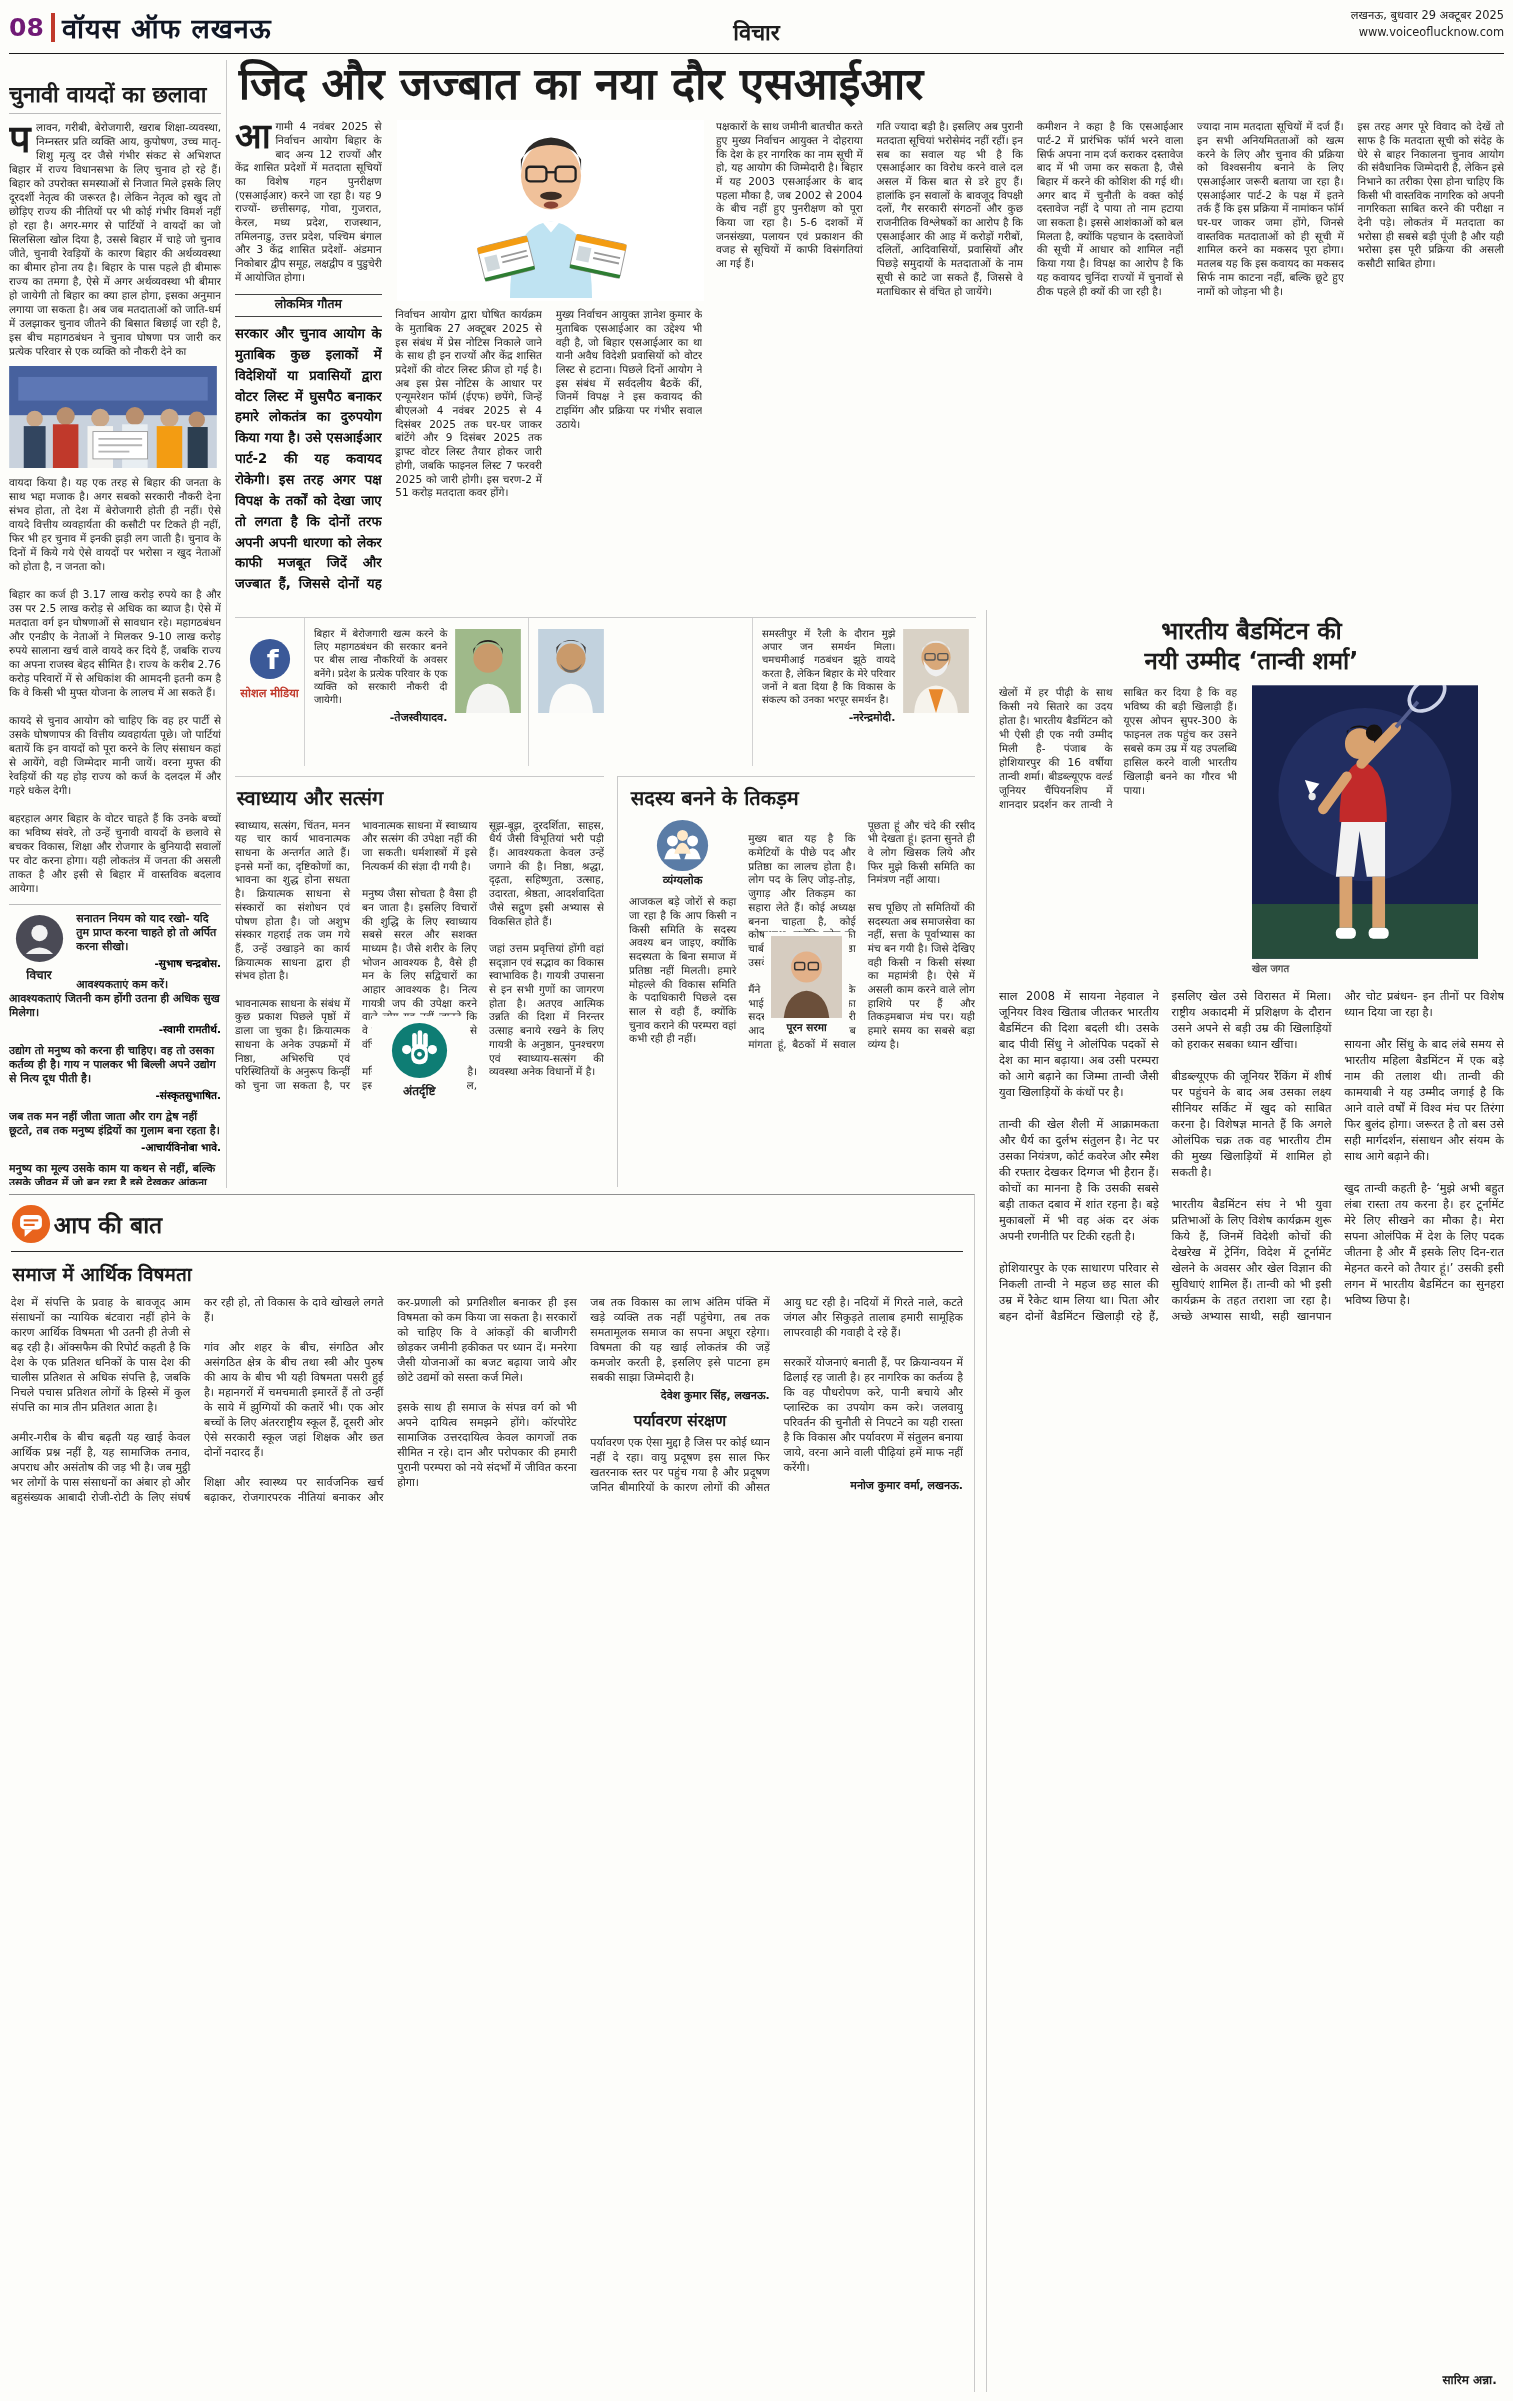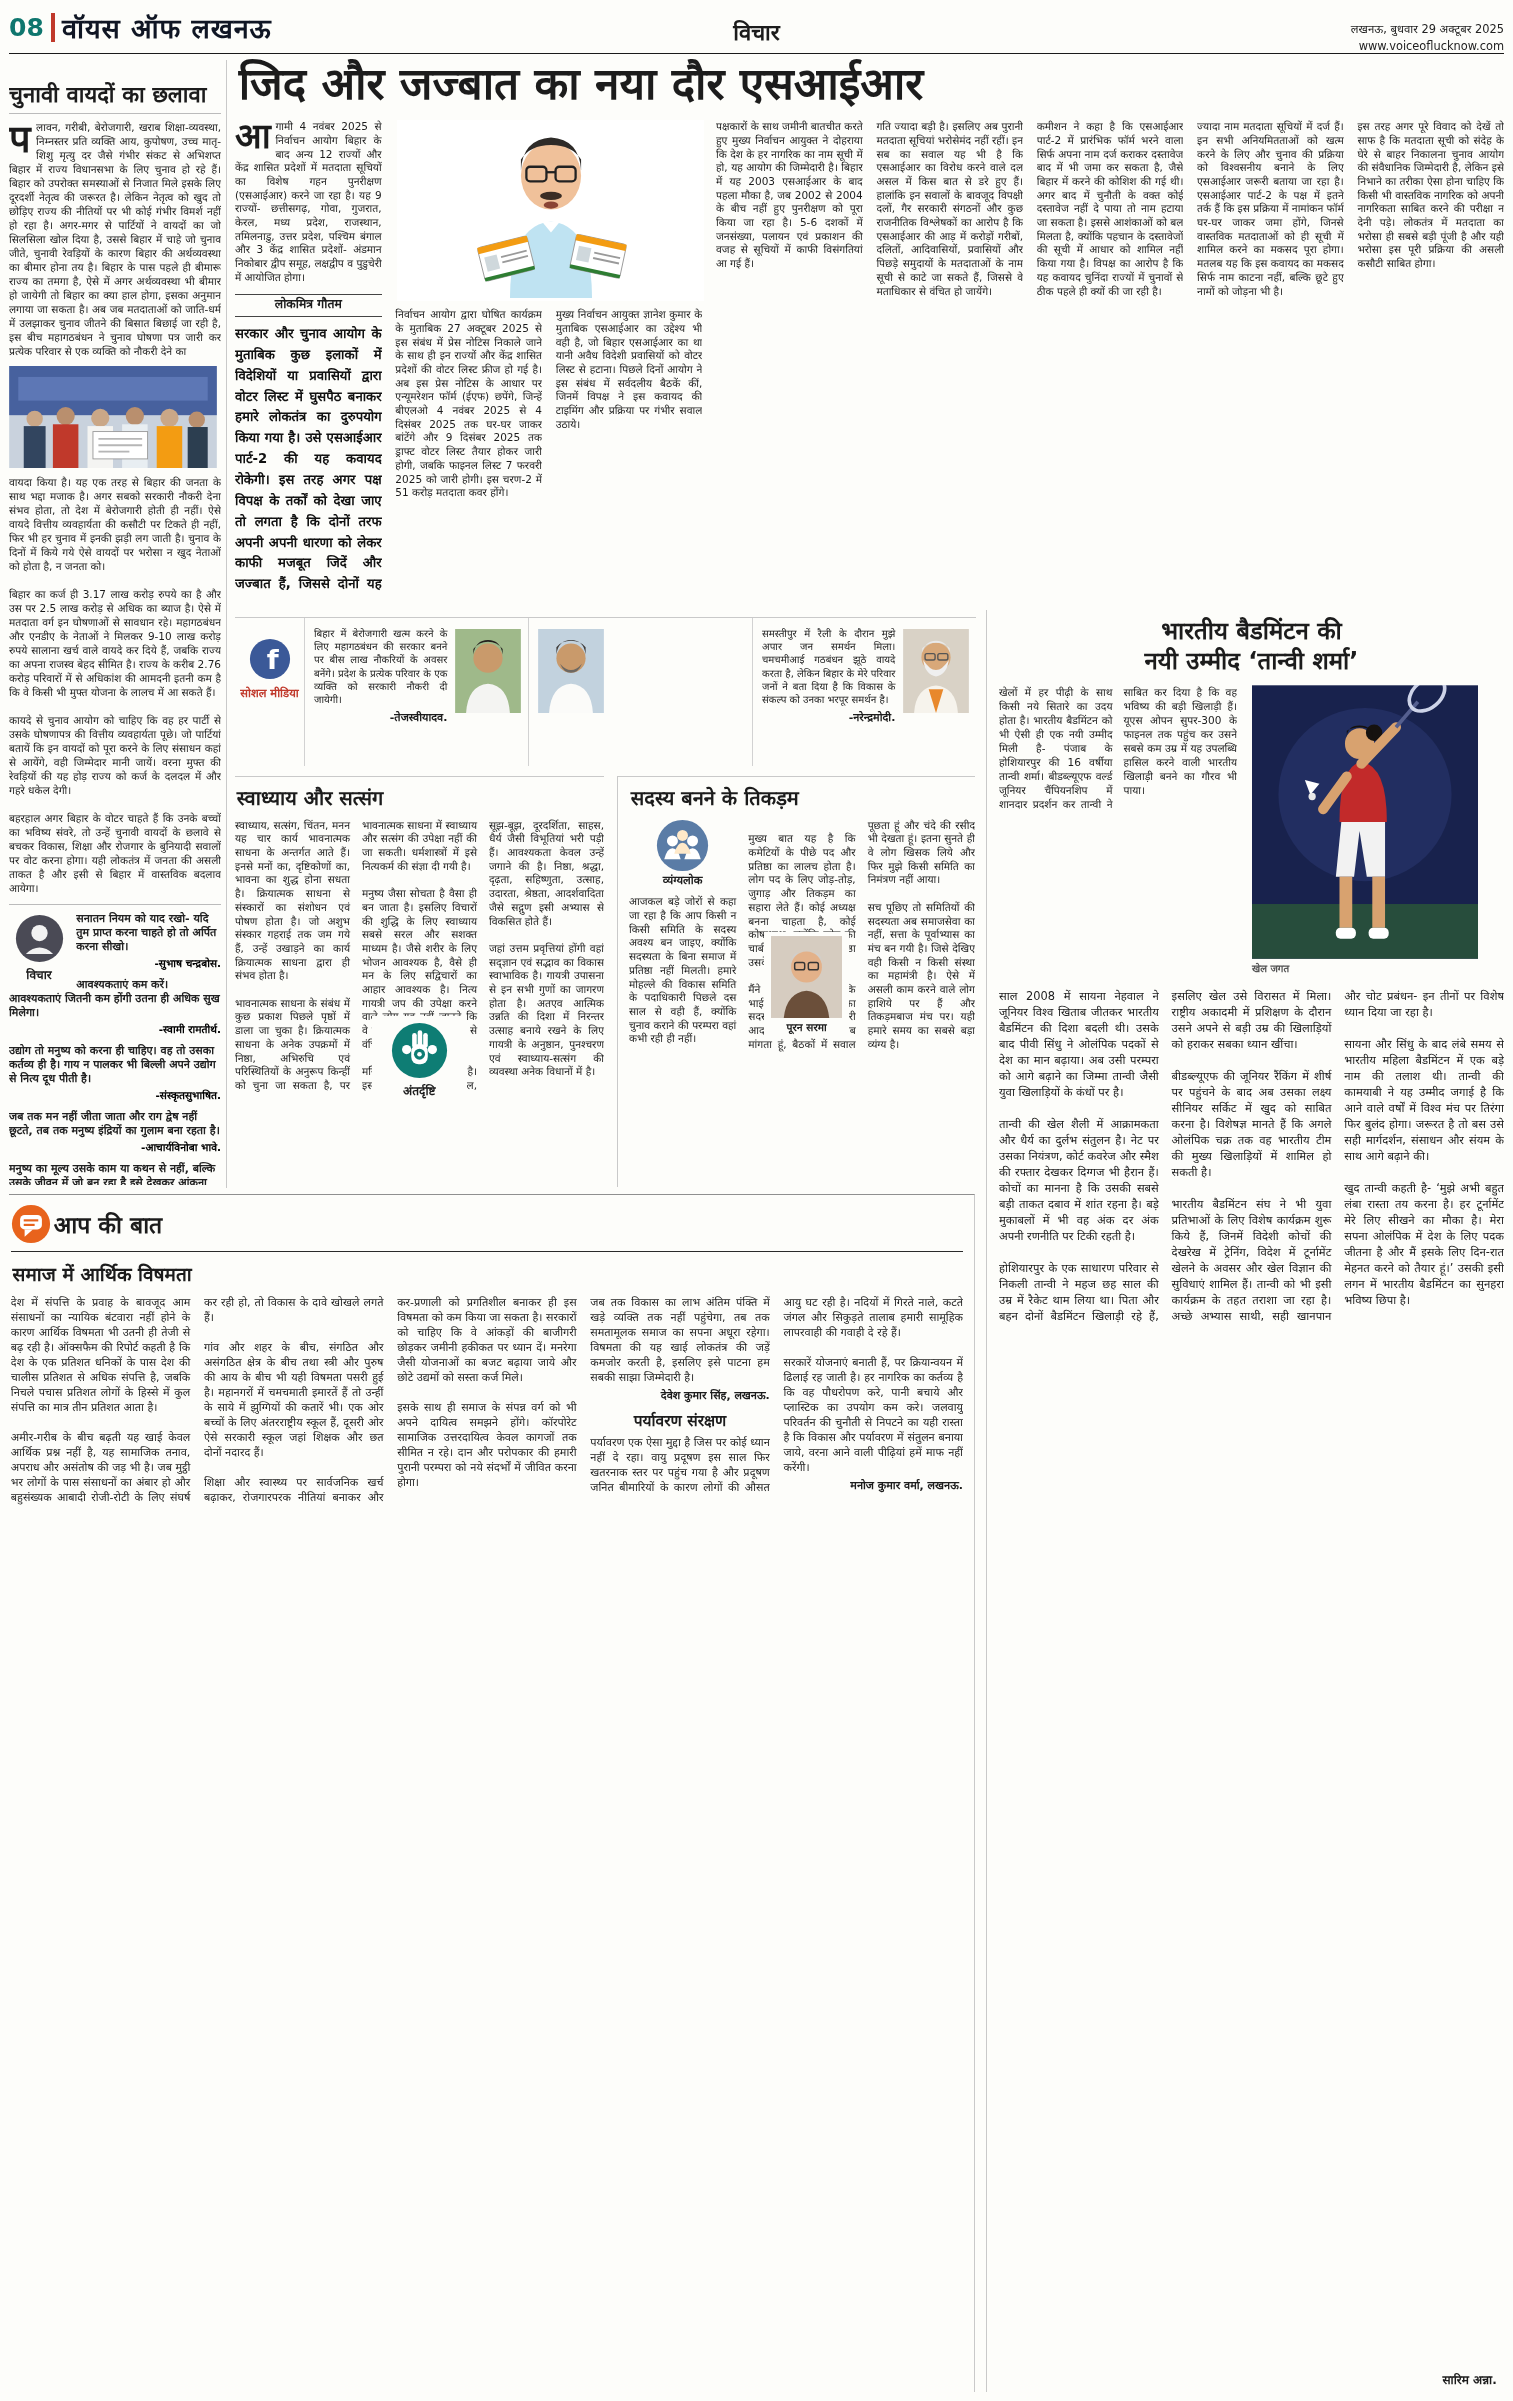--- a/index.html
+++ b/index.html
@@ -4,25 +4,25 @@
 <style>
   html,body{margin:0;padding:0;background:#e9e9e6;}
   .page{position:relative;width:1513px;height:2401px;background:#fdfdfa;color:#1c1c1c;
         font-family:"DejaVu Sans","Liberation Sans",sans-serif;overflow:hidden;}
   .jt{text-align:justify;}
   .prelines{white-space:pre-line;}
 
   
   .header{position:absolute;left:9px;top:7.3px;right:9px;height:46px;border-bottom:1.8px solid #1a1a1a;}
   .h-left{position:absolute;left:0;top:1.8px;display:flex;align-items:center;gap:7.3px;}
-  .pagenum{font-size:25px;font-weight:bold;color:#0f766e;}
+  .pagenum{font-size:25px;font-weight:bold;color:#701a75;}
   .h-bar{display:inline-block;width:3.7px;height:29px;background:#c0392b;}
   .masthead{font-size:27px;font-weight:bold;color:#101624;letter-spacing:0.9px;}
   .h-center{position:absolute;left:50%;transform:translateX(-50%);top:9px;font-size:22px;font-weight:bold;}
-  .h-right{position:absolute;right:0;top:14px;text-align:right;font-size:11.4px;line-height:1.45;color:#222;}
+  .h-right{position:absolute;right:0;top:0;text-align:right;font-size:11.4px;line-height:1.45;color:#222;}
 
   
   .vrule-left{position:absolute;left:226px;top:60px;height:1128px;width:0;border-left:0.9px solid #c9c9c9;}
 
   
   .left-article{position:absolute;left:9px;top:64px;width:212px;height:1121px;overflow:hidden;}
   .la-headline{font-size:22px;font-weight:bold;line-height:1.15;border-bottom:0.9px solid #bbb;padding-bottom:5.5px;margin-bottom:6.4px;}
   .la-body{font-size:10.5px;line-height:14px;}
   .dropcap{float:left;font-size:38px;line-height:35px;font-weight:bold;margin:1.8px 5.5px 0 0;}
   .la-photo{margin:7.3px 0;}

